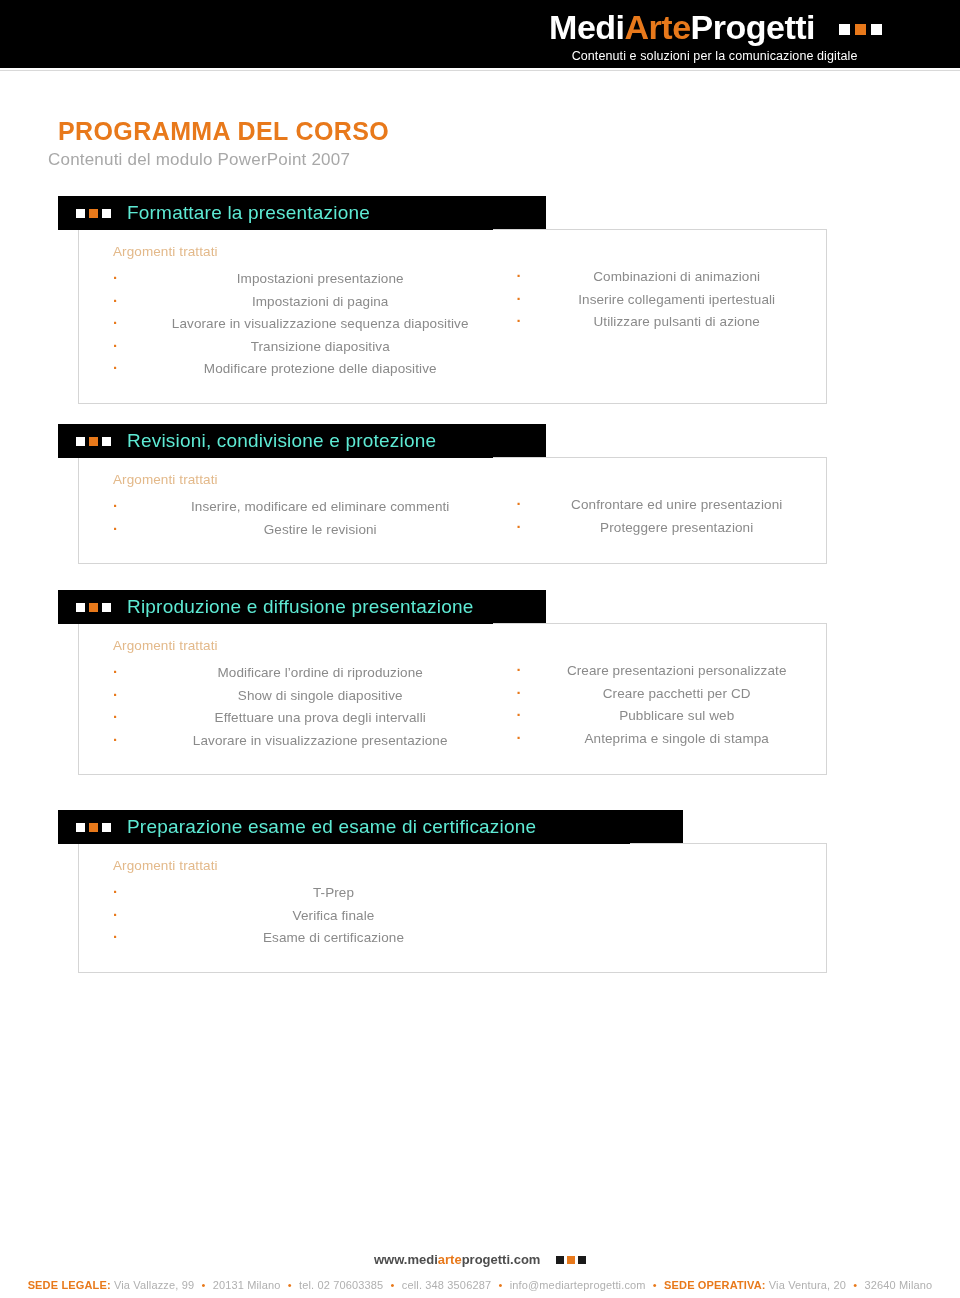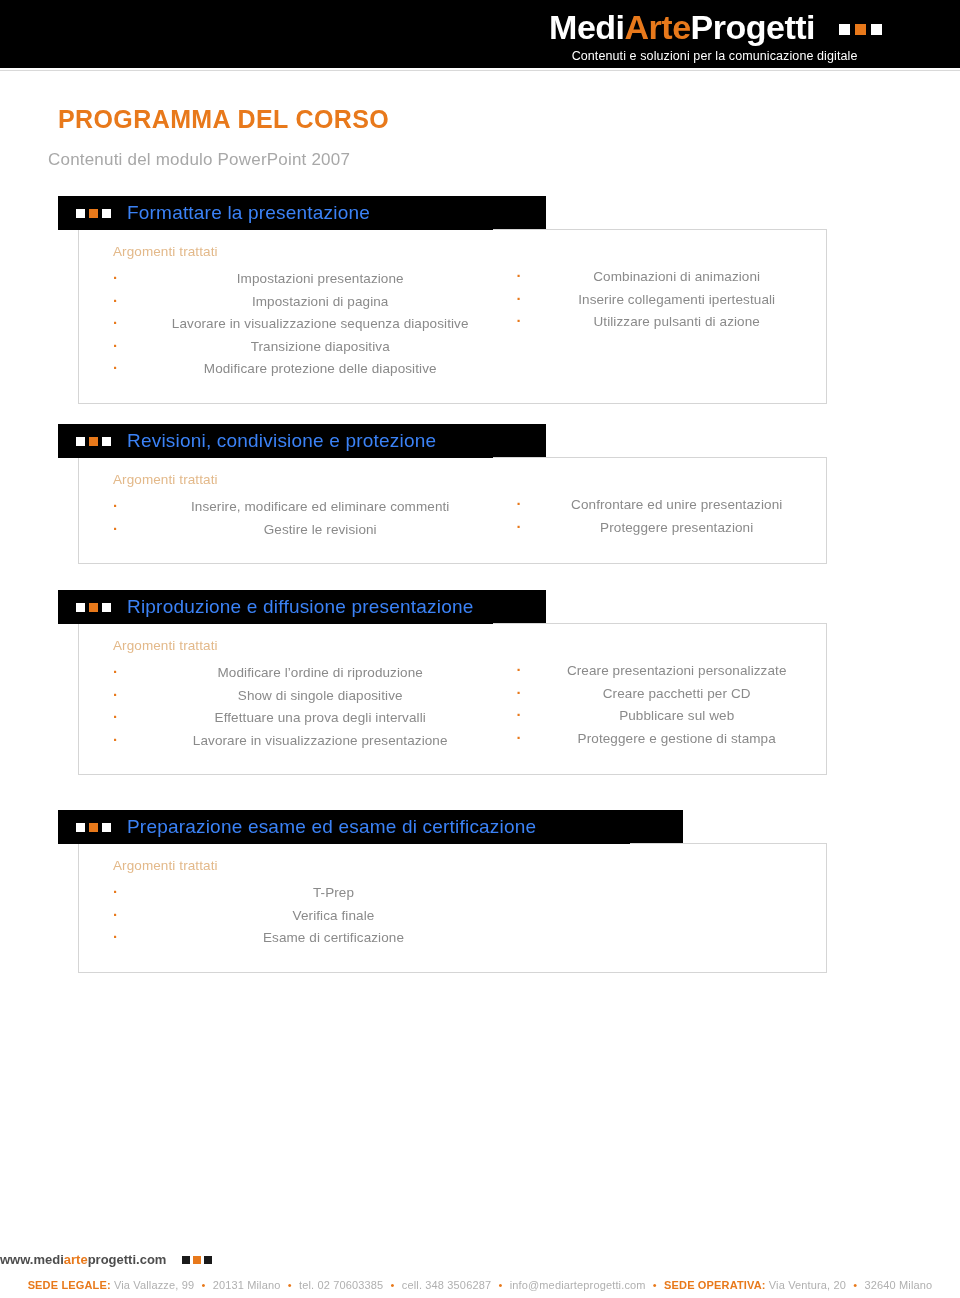--- a/index.html
+++ b/index.html
@@ -52,21 +52,21 @@
   }
   .masthead-rule {
     position: absolute; left: 0; top: 68px;
     width: 960px; height: 3px;
     background: #ffffff;
     border-bottom: 1px solid #d9d9d9;
   }
 
   
   .page-title {
-    position: absolute; left: 58px; top: 105px;
+    position: absolute; left: 58px; top: 117px;
     font-size: 25px;
     font-weight: bold;
     letter-spacing: 0.4px;
     color: #E8791B;
     white-space: nowrap;
   }
   .page-subtitle {
     position: absolute; left: 48px; top: 150px;
     font-size: 17px;
     color: #a8a8a8;
@@ -89,21 +89,21 @@
   .bar-squares { display: inline-flex; margin-right: 12px; }
   .bar-squares i {
     display: block;
     width: 9px; height: 9px;
     margin-right: 4px;
     background: #ffffff;
   }
   .bar-squares i.mid { background: #E8791B; }
   .section-title {
     font-size: 19px;
-    color: #3b82f6;
+    color: #5eead4;
     letter-spacing: 0.2px;
   }
 
   .section-body {
     position: relative;
     border-left: 1px solid #d5d5d5;
     border-right: 1px solid #d5d5d5;
     border-bottom: 1px solid #d5d5d5;
     margin-left: 20px;
     width: 749px;
@@ -145,20 +145,21 @@
     left: 0; top: -1px;
     color: #E8791B;
     font-size: 15px;
     font-weight: bold;
   }
 
   
   .footer-web {
     position: absolute; left: 0; top: 1252px;
     width: 960px;
+    text-align: center;
     font-size: 13px;
     font-weight: bold;
     color: #4d4d4d;
     white-space: nowrap;
   }
   .footer-web .accent { color: #E8791B; }
   .footer-web .fsq { display: inline-block; margin-left: 9px; }
   .footer-web .fsq i {
     display: inline-block;
     width: 8px; height: 8px;
@@ -263,21 +264,21 @@
             <li>Show di singole diapositive</li>
             <li>Effettuare una prova degli intervalli</li>
             <li>Lavorare in visualizzazione presentazione</li>
           </ul>
         </div>
         <div class="col col-right">
           <ul class="topics">
             <li>Creare presentazioni personalizzate</li>
             <li>Creare pacchetti per CD</li>
             <li>Pubblicare sul web</li>
-            <li>Proteggere e gestione di stampa</li>
+            <li>Anteprima e singole di stampa</li>
           </ul>
         </div>
       </div></div>
     <div class="section" style="top: 810px;"><div class="section-bar" style="width: 625px;">
         <span class="bar-squares">
           <i></i>
           <i class="mid"></i>
           <i></i>
         </span>
         <span class="section-title">Preparazione esame ed esame di certificazione</span>

